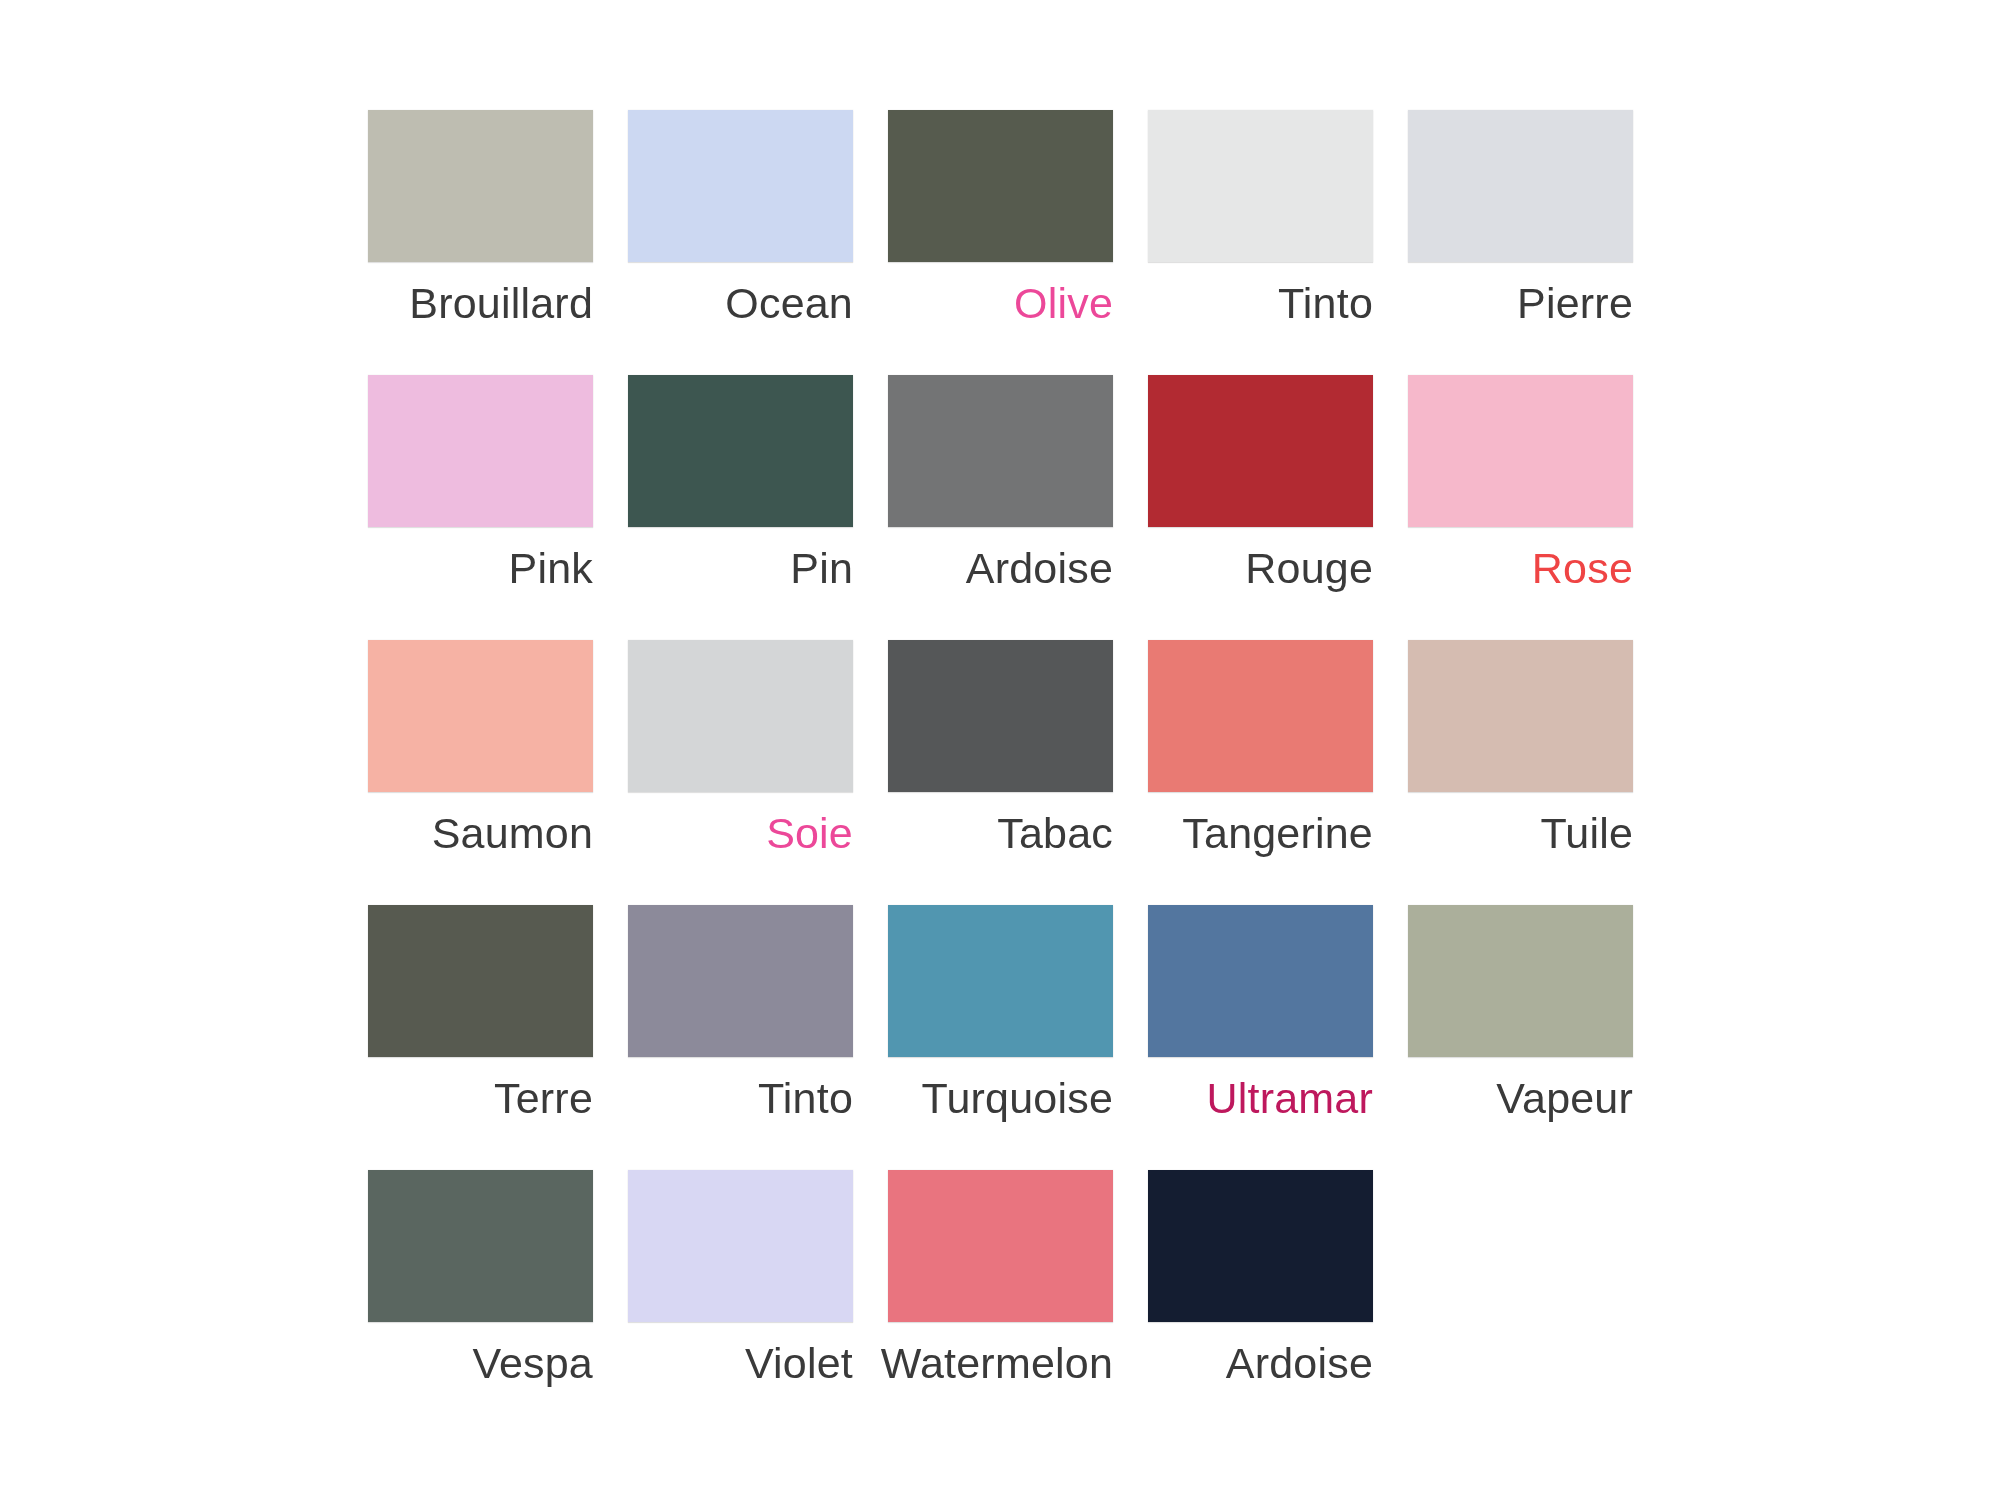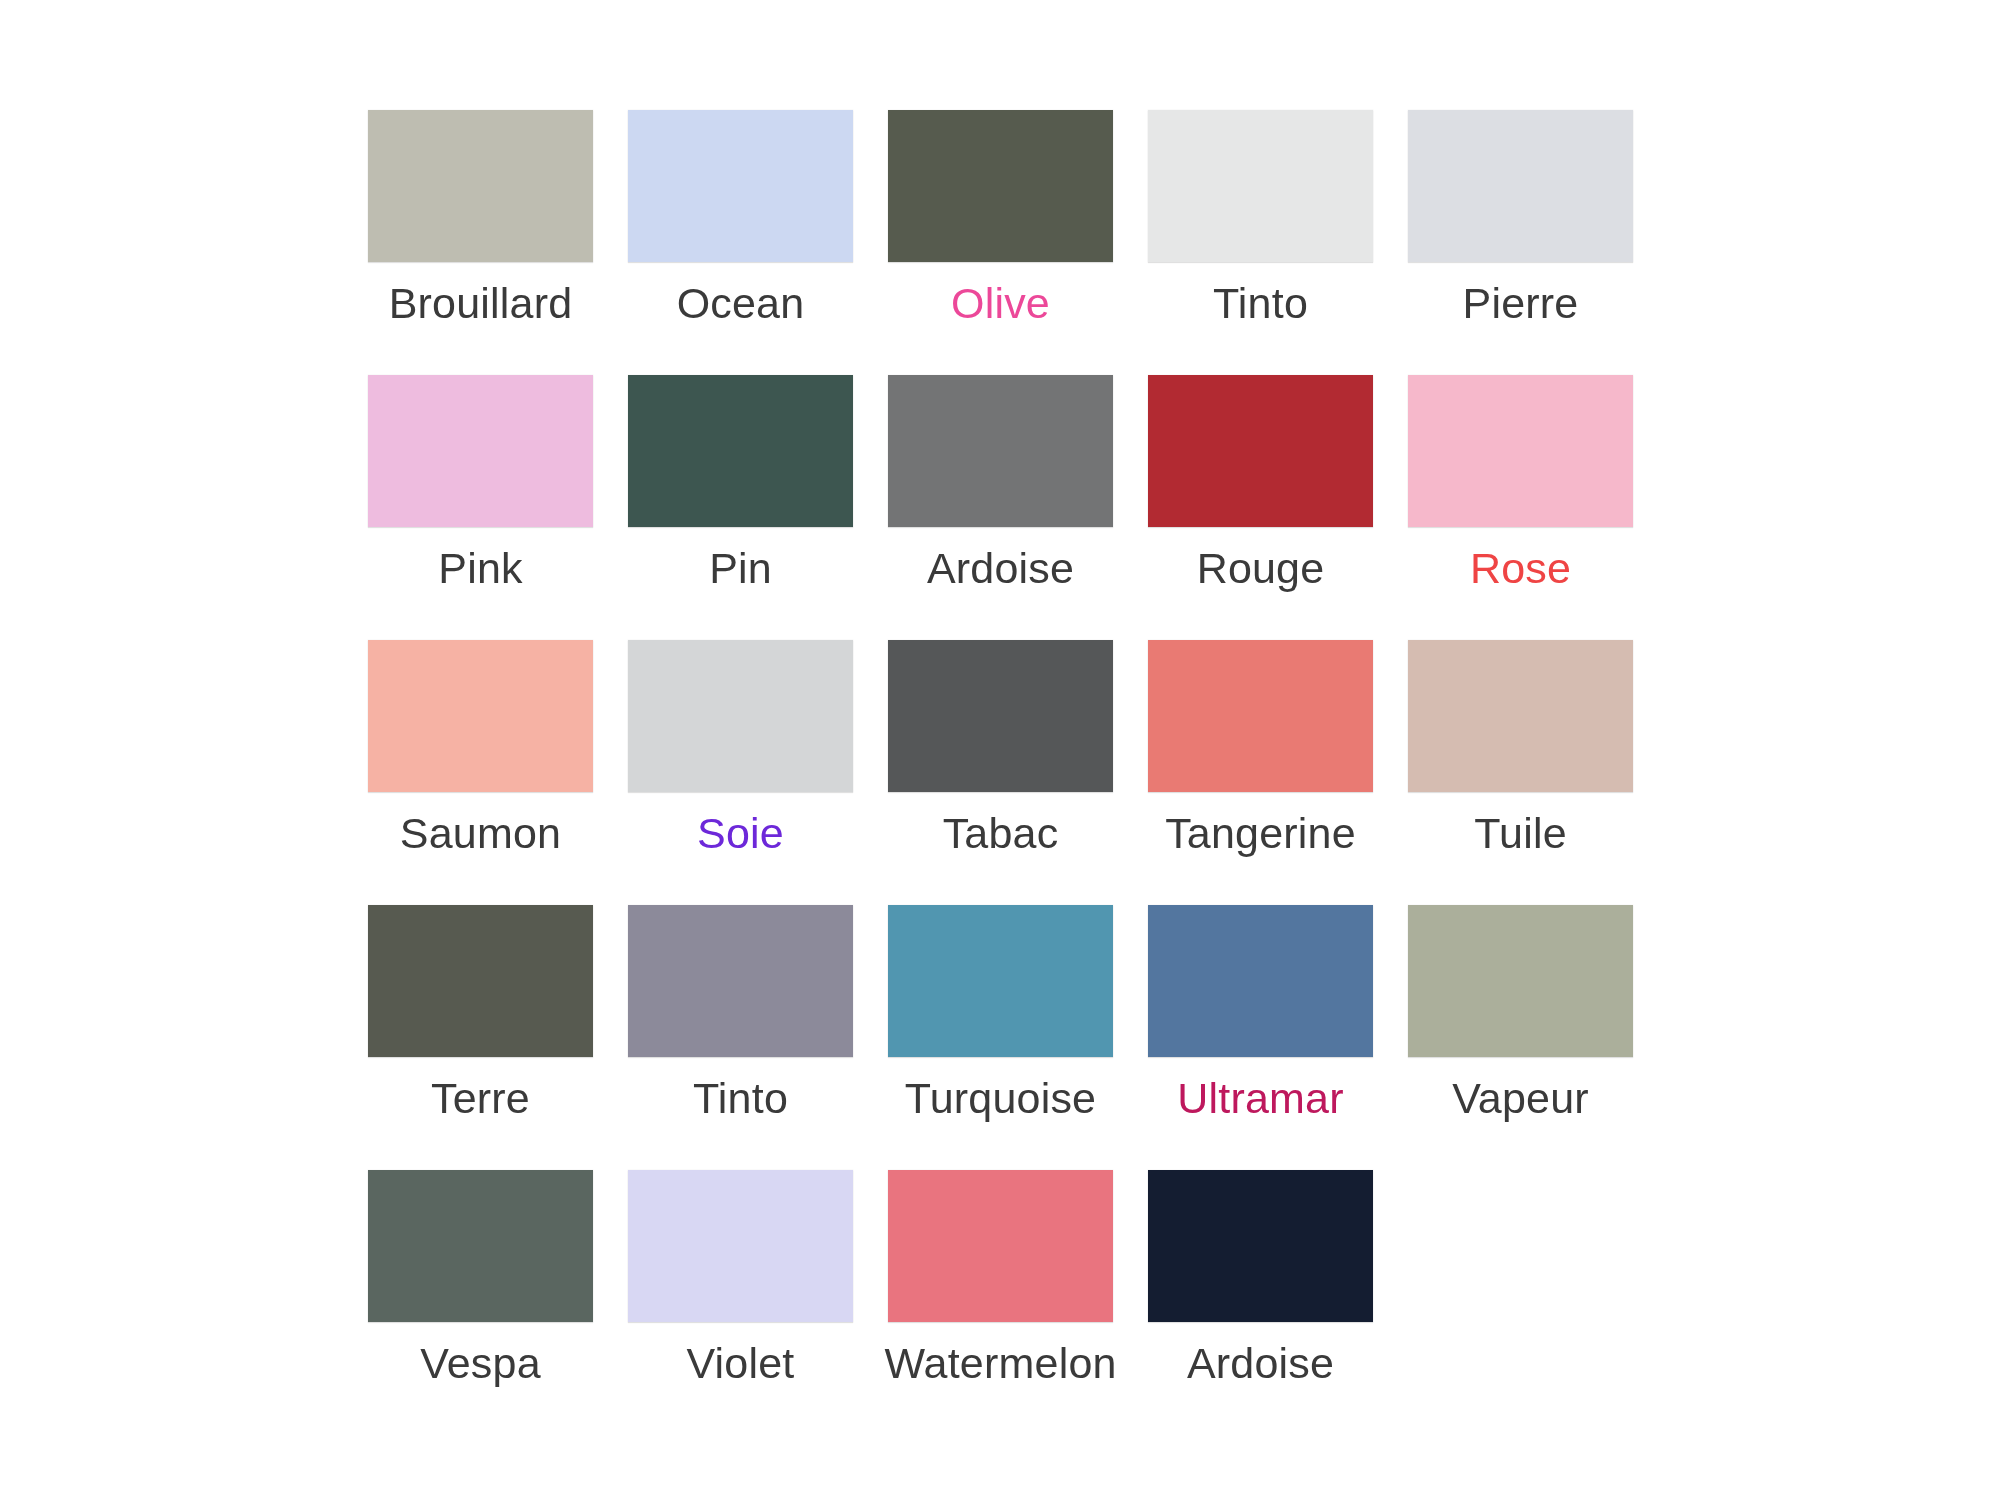--- a/index.html
+++ b/index.html
@@ -31,21 +31,21 @@
     row-gap: 0px;
     grid-auto-rows: 265px;
   }
 
   .swatch-cell {
     position: relative;
     width: 225px;
     height: 265px;
     display: flex;
     flex-direction: column;
-    align-items: center;
+    align-items: flex-end;
   }
 
   .swatch-chip {
     width: 225px;
     height: 152px;
     display: block;
     box-shadow: 0 1px 1px rgba(0,0,0,0.10), 0 0 0 0.5px rgba(0,0,0,0.04);
   }
 
   .swatch-label {
@@ -104,21 +104,21 @@
       <div class="swatch-cell">
         <div class="swatch-chip" style="background-color: rgb(246, 184, 203);"></div>
         <div class="swatch-label" style="color: #ef4444;">Rose</div>
       </div>
       <div class="swatch-cell">
         <div class="swatch-chip" style="background-color: rgb(246, 178, 164);"></div>
         <div class="swatch-label" style="color: rgb(58, 58, 58);">Saumon</div>
       </div>
       <div class="swatch-cell">
         <div class="swatch-chip" style="background-color: rgb(212, 214, 215);"></div>
-        <div class="swatch-label" style="color: #6d28d9;">Soie</div>
+        <div class="swatch-label" style="color: #ec4899;">Soie</div>
       </div>
       <div class="swatch-cell">
         <div class="swatch-chip" style="background-color: rgb(85, 87, 88);"></div>
         <div class="swatch-label" style="color: rgb(58, 58, 58);">Tabac</div>
       </div>
       <div class="swatch-cell">
         <div class="swatch-chip" style="background-color: rgb(233, 122, 115);"></div>
         <div class="swatch-label" style="color: rgb(58, 58, 58);">Tangerine</div>
       </div>
       <div class="swatch-cell">

